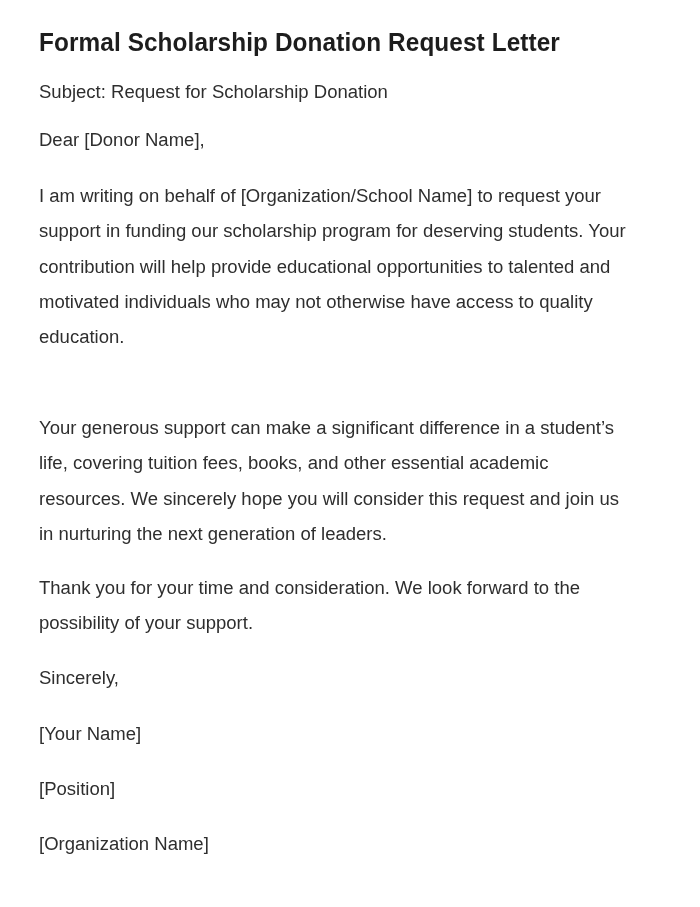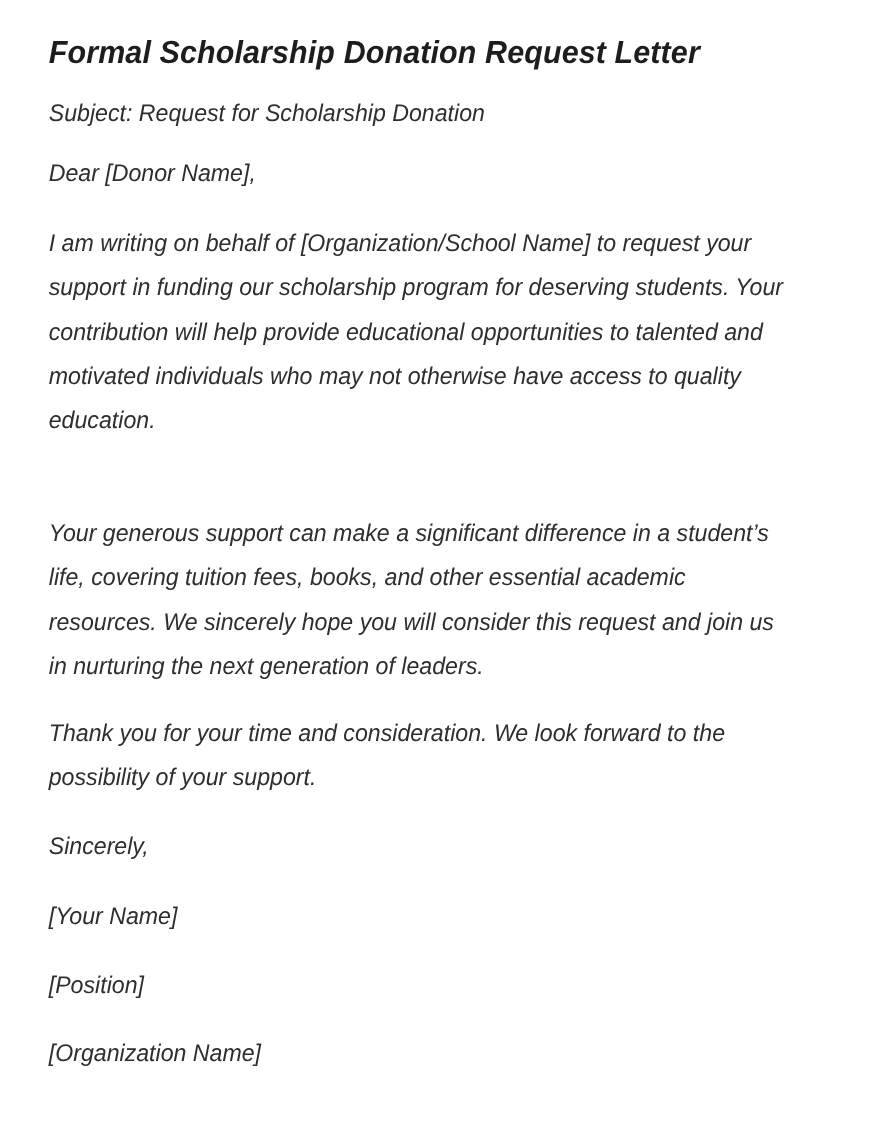--- a/index.html
+++ b/index.html
@@ -18,21 +18,20 @@
     -webkit-font-smoothing: antialiased;
   }
 
   .page {
     box-sizing: border-box;
     width: 700px;
     height: 907px;
     background: #ffffff;
     padding: 0;
     position: relative;
-    font-style: italic;
   }
 
   .letter {
     position: absolute;
     left: 39px;
     top: 0;
     width: 600px;
   }
 
   

